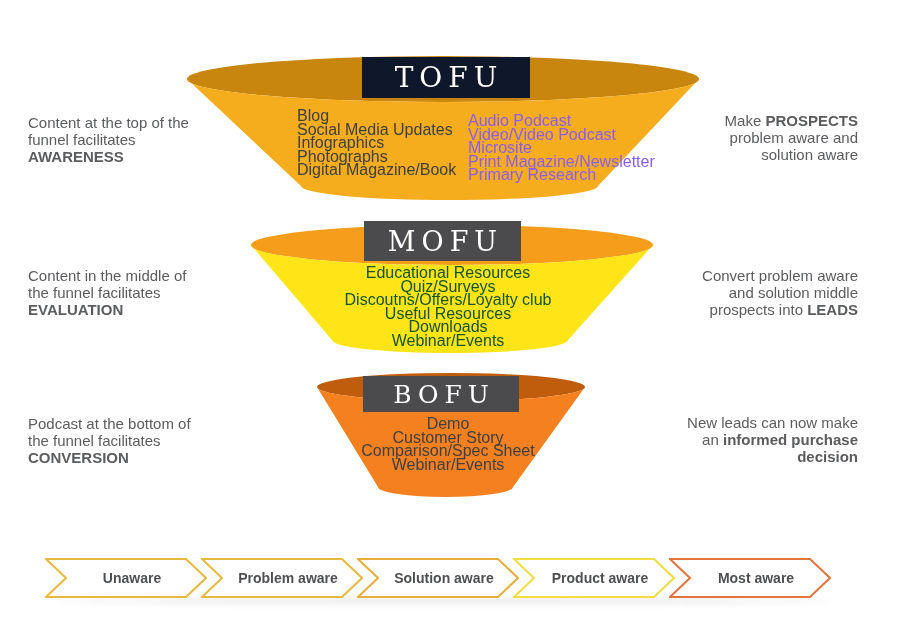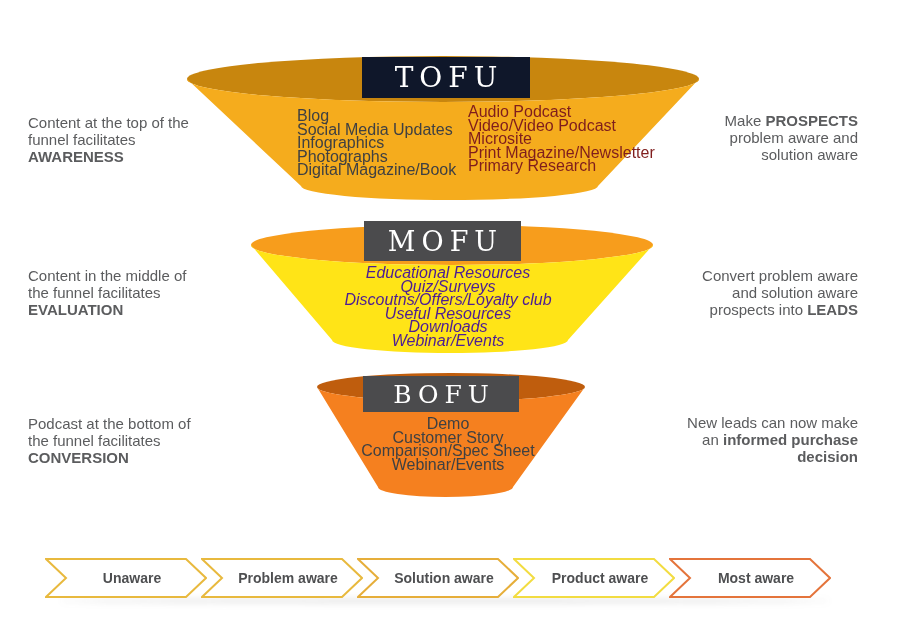--- a/index.html
+++ b/index.html
@@ -40,21 +40,21 @@
     <path d="M 1,24 A 256,23 0 0 0 513,24 L 412,131 A 148.5,14 0 0 1 115,131 Z" fill="#F5AC1D"></path>
   </svg>
   <div class="funnel-label" style="left: 362px; top: 57px; width: 168px; height: 41px; font-size: 28px; background-color: #0f172a; color: rgb(255, 255, 255);">TOFU</div>
   <div class="items" style="left: 297px; top: 109px; color: rgb(63, 64, 66);">
       <div>Blog</div>
       <div>Social Media Updates</div>
       <div>Infographics</div>
       <div>Photographs</div>
       <div>Digital Magazine/Book</div>
     </div>
-  <div class="items" style="left: 468px; top: 105px; color: #7f1d1d;">
+  <div class="items" style="left: 468px; top: 114px; color: #8b5cf6;">
       <div>Audio Podcast</div>
       <div>Video/Video Podcast</div>
       <div>Microsite</div>
       <div>Print Magazine/Newsletter</div>
       <div>Primary Research</div>
     </div>
   <div class="side-note" style="left: 28px; top: 114px; color: rgb(91, 92, 94);">
       <div><span>Content at the top of the</span></div>
       <div><span>funnel facilitates</span></div>
       <div><b>AWARENESS</b></div>
@@ -63,36 +63,36 @@
       <div><span>Make </span><b>PROSPECTS</b></div>
       <div><span>problem aware and</span></div>
       <div><span>solution aware</span></div>
     </div>
 
   <svg class="funnel-svg" style="left:250px;top:224px;" width="404" height="134">
     <ellipse cx="202" cy="21" rx="201" ry="20" fill="#F79D1C"></ellipse>
     <path d="M 1,21 A 201,20 0 0 0 403,21 L 318,116 A 118,13 0 0 1 82,116 Z" fill="#FFE417"></path>
   </svg>
   <div class="funnel-label" style="left: 364px; top: 221px; width: 157px; height: 40px; font-size: 27px; background-color: rgb(75, 75, 77); color: rgb(255, 255, 255);">MOFU</div>
-  <div class="items centered" style="left: 323px; top: 266px; width: 250px; color: #4c1d95; font-style: italic;">
+  <div class="items centered" style="left: 323px; top: 266px; width: 250px; color: #14532d;">
       <div>Educational Resources</div>
       <div>Quiz/Surveys</div>
       <div>Discoutns/Offers/Loyalty club</div>
       <div>Useful Resources</div>
       <div>Downloads</div>
       <div>Webinar/Events</div>
     </div>
   <div class="side-note" style="left: 28px; top: 267px; color: rgb(91, 92, 94);">
       <div><span>Content in the middle of</span></div>
       <div><span>the funnel facilitates</span></div>
       <div><b>EVALUATION</b></div>
     </div>
   <div class="side-note right" style="right: 42px; top: 267px; color: rgb(91, 92, 94);">
       <div><span>Convert problem aware</span></div>
-      <div><span>and solution aware</span></div>
+      <div><span>and solution middle</span></div>
       <div><span>prospects into </span><b>LEADS</b></div>
     </div>
 
   <svg class="funnel-svg" style="left:316px;top:372px;" width="270" height="128">
     <ellipse cx="135" cy="15" rx="134" ry="14" fill="#BF5D0D"></ellipse>
     <path d="M 1,15 A 134,14 0 0 0 269,15 L 197,115 A 67.5,10 0 0 1 62,115 Z" fill="#F5801F"></path>
   </svg>
   <div class="funnel-label" style="left: 363px; top: 376px; width: 156px; height: 36px; font-size: 25px; background-color: rgb(75, 75, 77); color: rgb(255, 255, 255);">BOFU</div>
   <div class="items centered" style="left: 348px; top: 417px; width: 200px; color: rgb(63, 64, 66);">
       <div>Demo</div>

